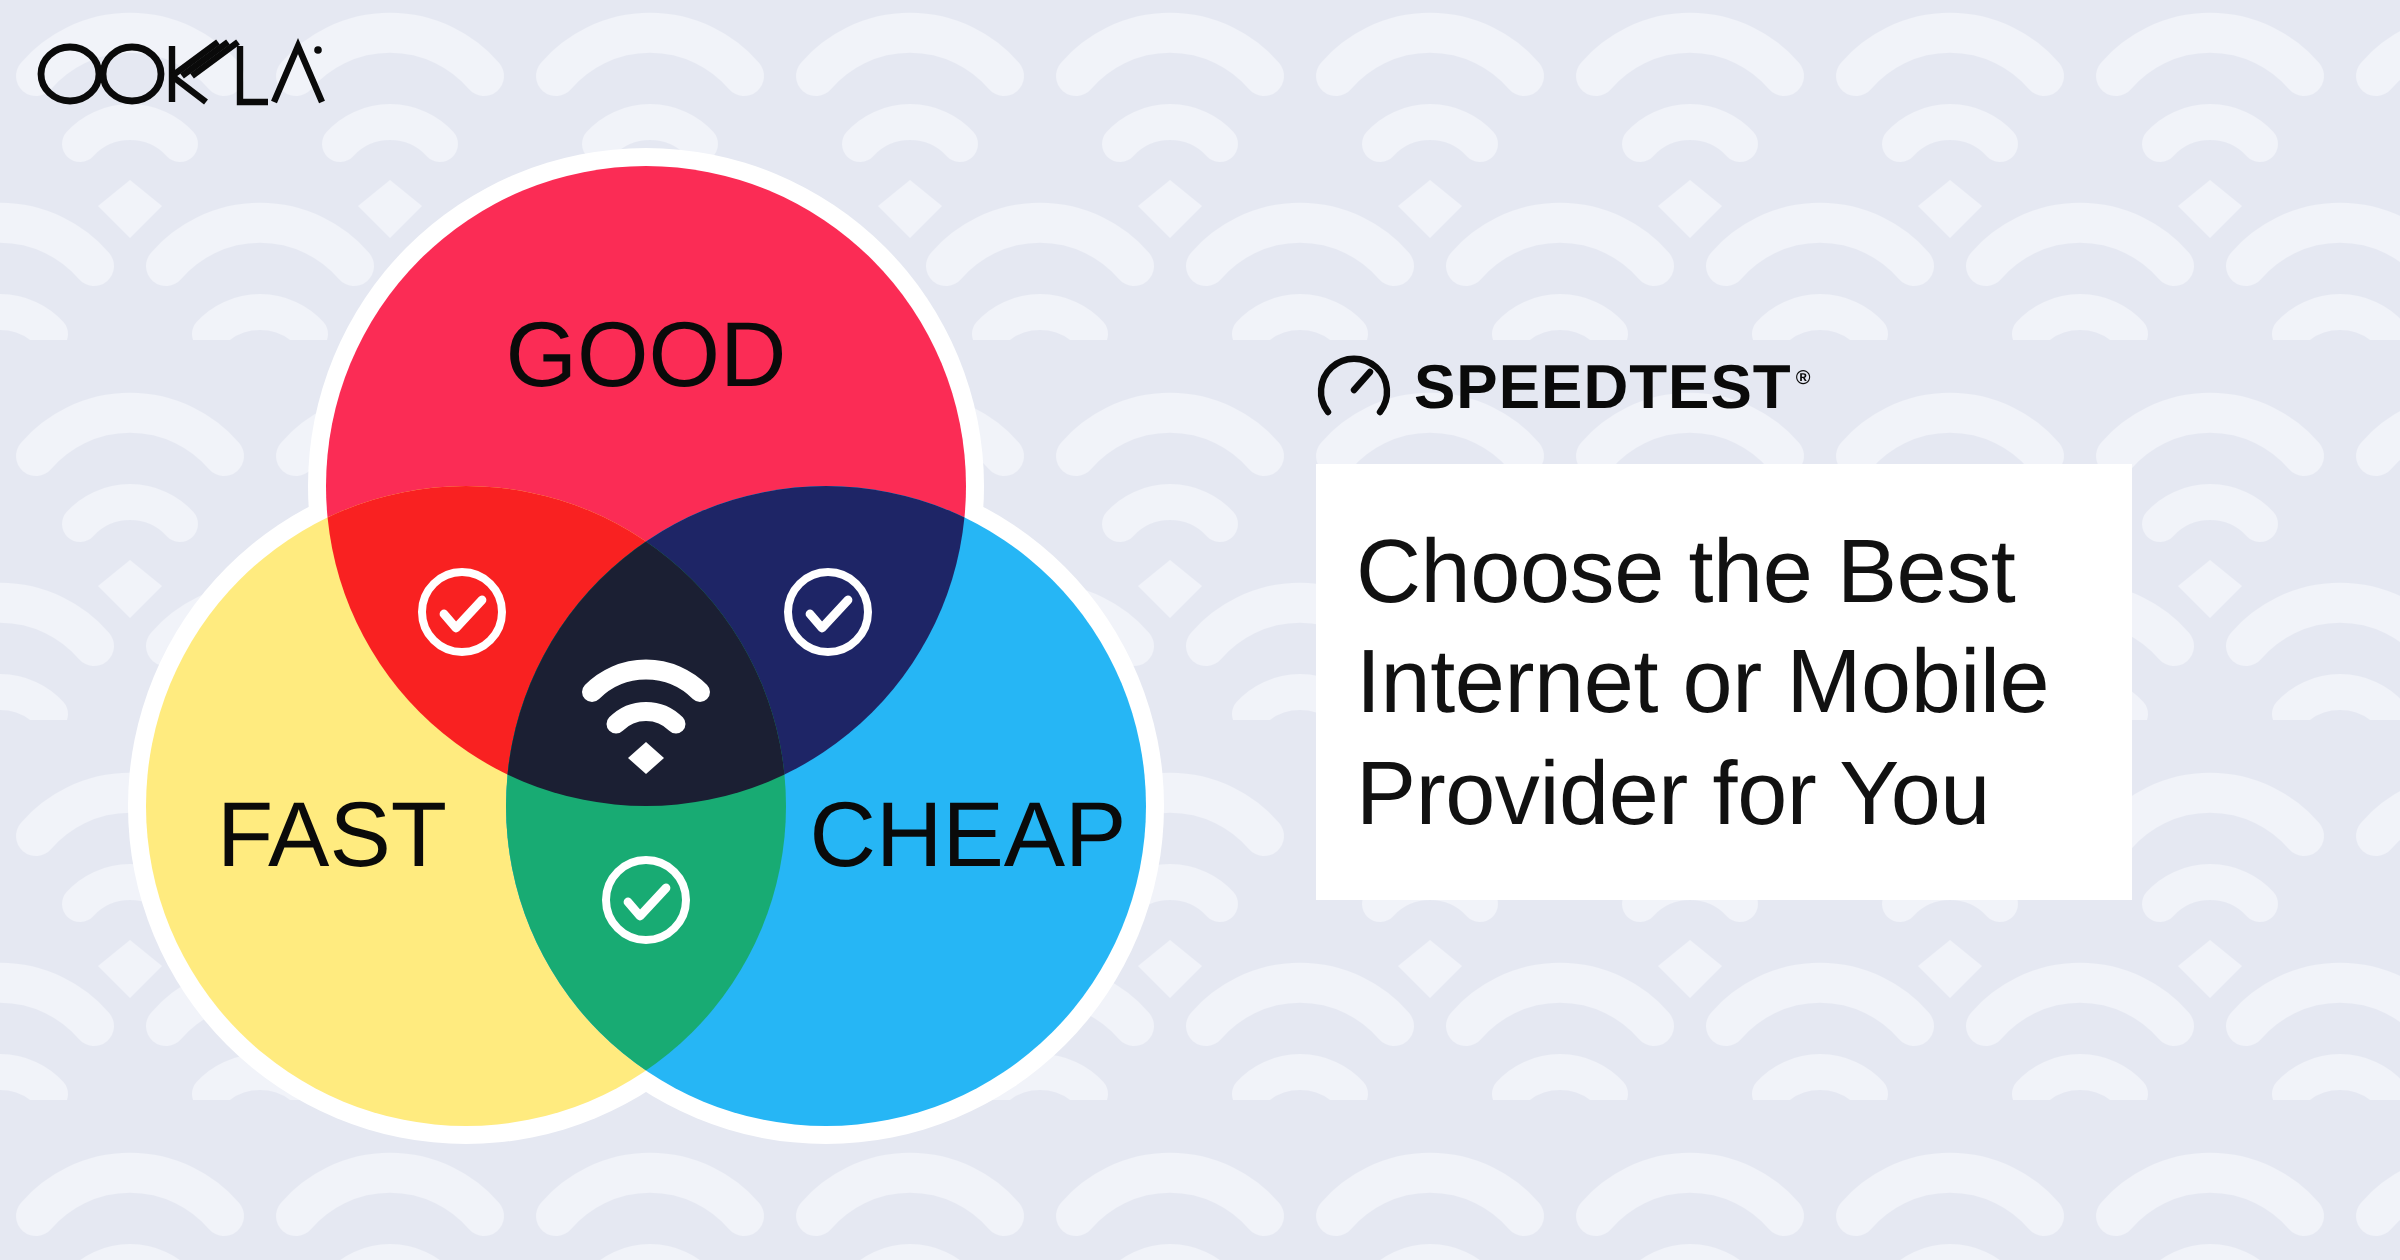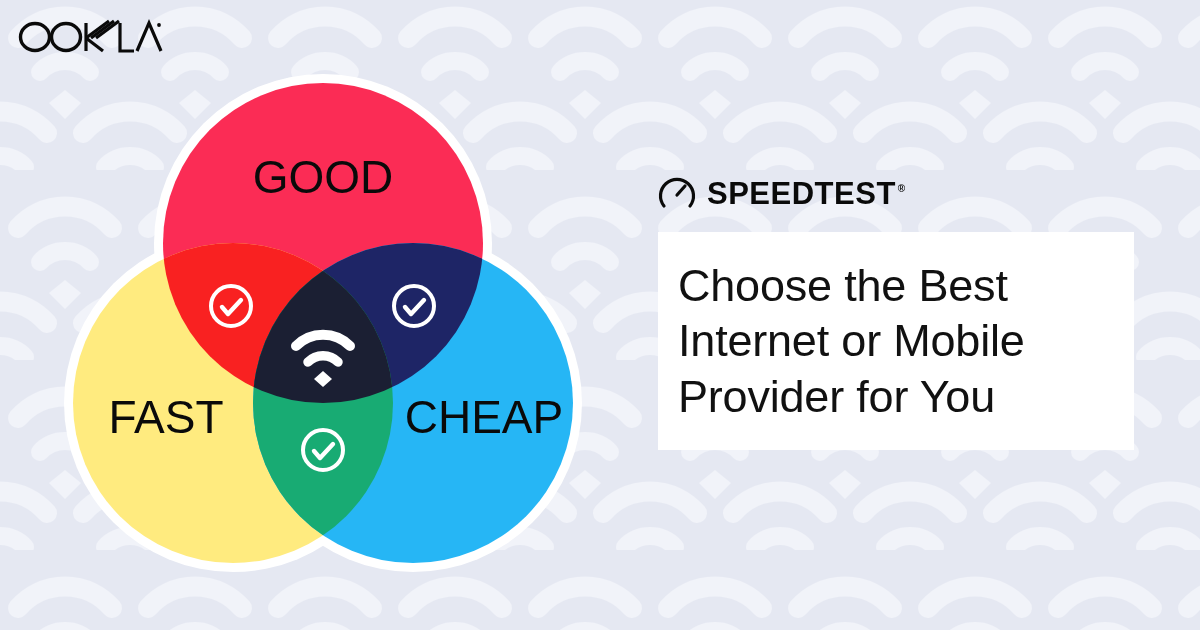--- a/index.html
+++ b/index.html
@@ -80,21 +80,21 @@
   #speedtest-tm {
     font-size: 10px;
     font-weight: bold;
     vertical-align: super;
     margin-left: 2px;
     color: #0a0a0a;
   }
 
   #headline-card {
     background: #ffffff;
-    width: 476px;
+    width: 408px;
     min-height: 211px;
     box-sizing: border-box;
     padding: 26px 26px 26px 20px;
     display: flex;
     flex-direction: column;
     justify-content: center;
   }
   #headline {
     font-family: "Liberation Sans", sans-serif;
     font-weight: 300;

